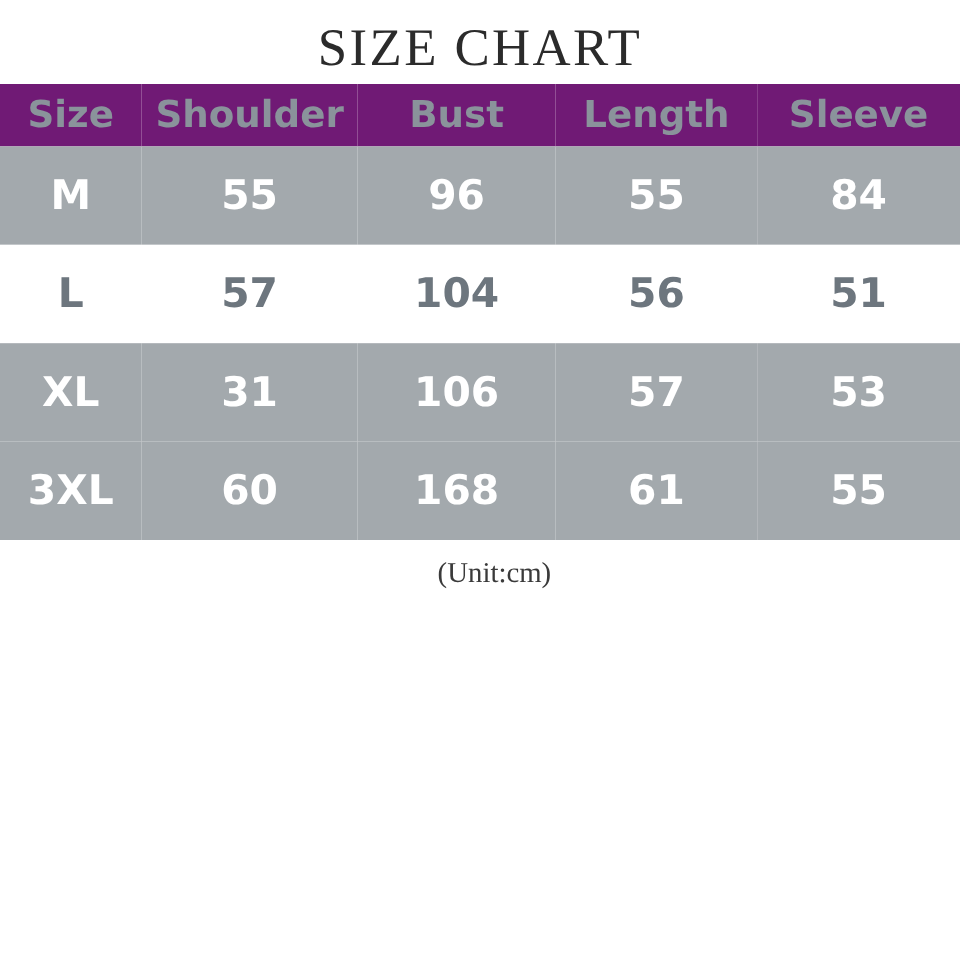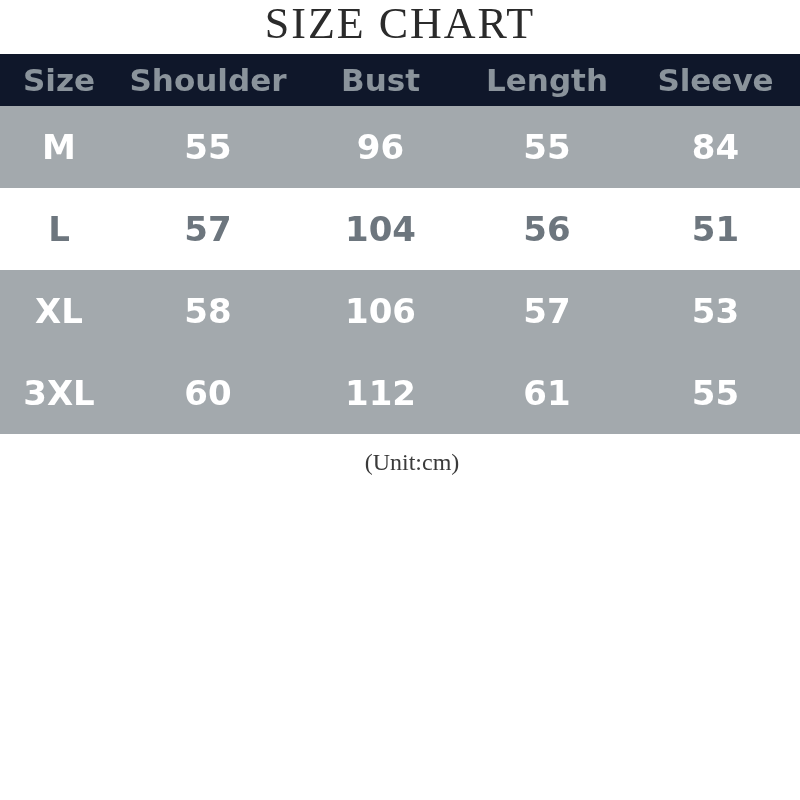--- a/index.html
+++ b/index.html
@@ -19,20 +19,21 @@
     position: relative;
     display: flex;
     flex-direction: column;
   }
   .chart-title {
     text-align: center;
     font-family: "Liberation Serif", serif;
     font-size: 44px;
     letter-spacing: 2px;
     color: #2b2b2b;
+    margin-top: 16px;
     margin-bottom: 6px;
     line-height: 1.1;
   }
   table.size-table {
     width: 800px;
     border-collapse: collapse;
     table-layout: fixed;
   }
   table.size-table col.c0 { width: 118px; }
   table.size-table col.c1 { width: 180px; }
@@ -44,21 +45,21 @@
     text-align: center;
     vertical-align: middle;
     padding: 0;
     font-family: "DejaVu Sans", sans-serif;
     font-weight: bold;
   }
   table.size-table th {
     height: 52px;
     font-size: 31px;
     color: #8a939b;
-    background: #0f172a;
+    background: #701a75;
     letter-spacing: 0px;
   }
   table.size-table tbody tr {
     height: 82px;
   }
   table.size-table tbody tr.shaded {
     background: #a3a9ad;
   }
   table.size-table tbody tr.plain {
     background: #ffffff;
@@ -121,29 +122,29 @@
       </tr>
       <tr class="plain">
         <td>L</td>
         <td>57</td>
         <td>104</td>
         <td>56</td>
         <td>51</td>
       </tr>
       <tr class="shaded">
         <td>XL</td>
-        <td>58</td>
+        <td>31</td>
         <td>106</td>
         <td>57</td>
         <td>53</td>
       </tr>
       <tr class="shaded">
         <td>3XL</td>
         <td>60</td>
-        <td>112</td>
+        <td>168</td>
         <td>61</td>
         <td>55</td>
       </tr>
     </tbody>
   </table>
 
   <div class="footer">
     <div class="unit">(Unit:cm)</div>
   </div>
 

